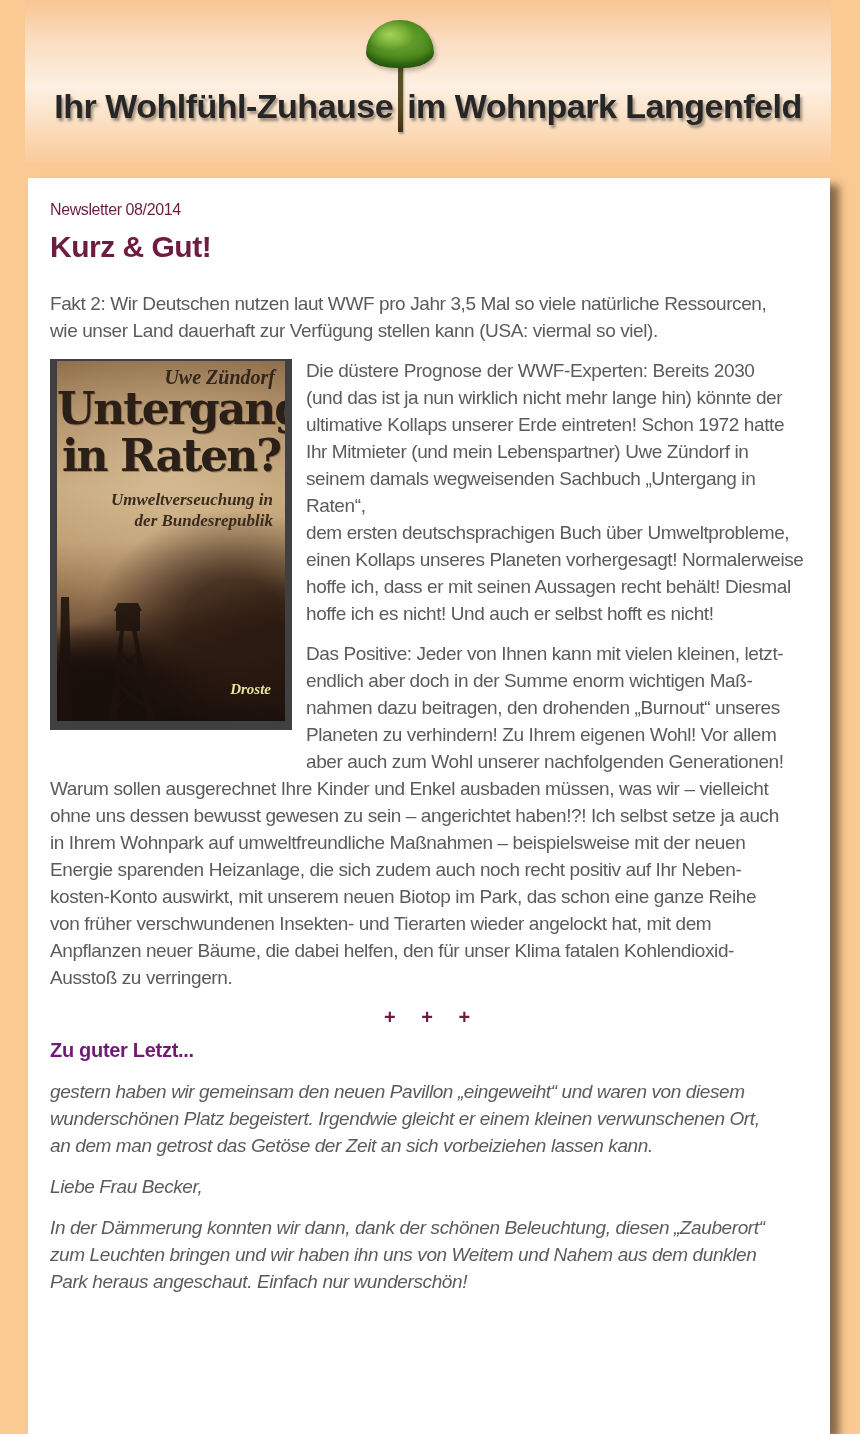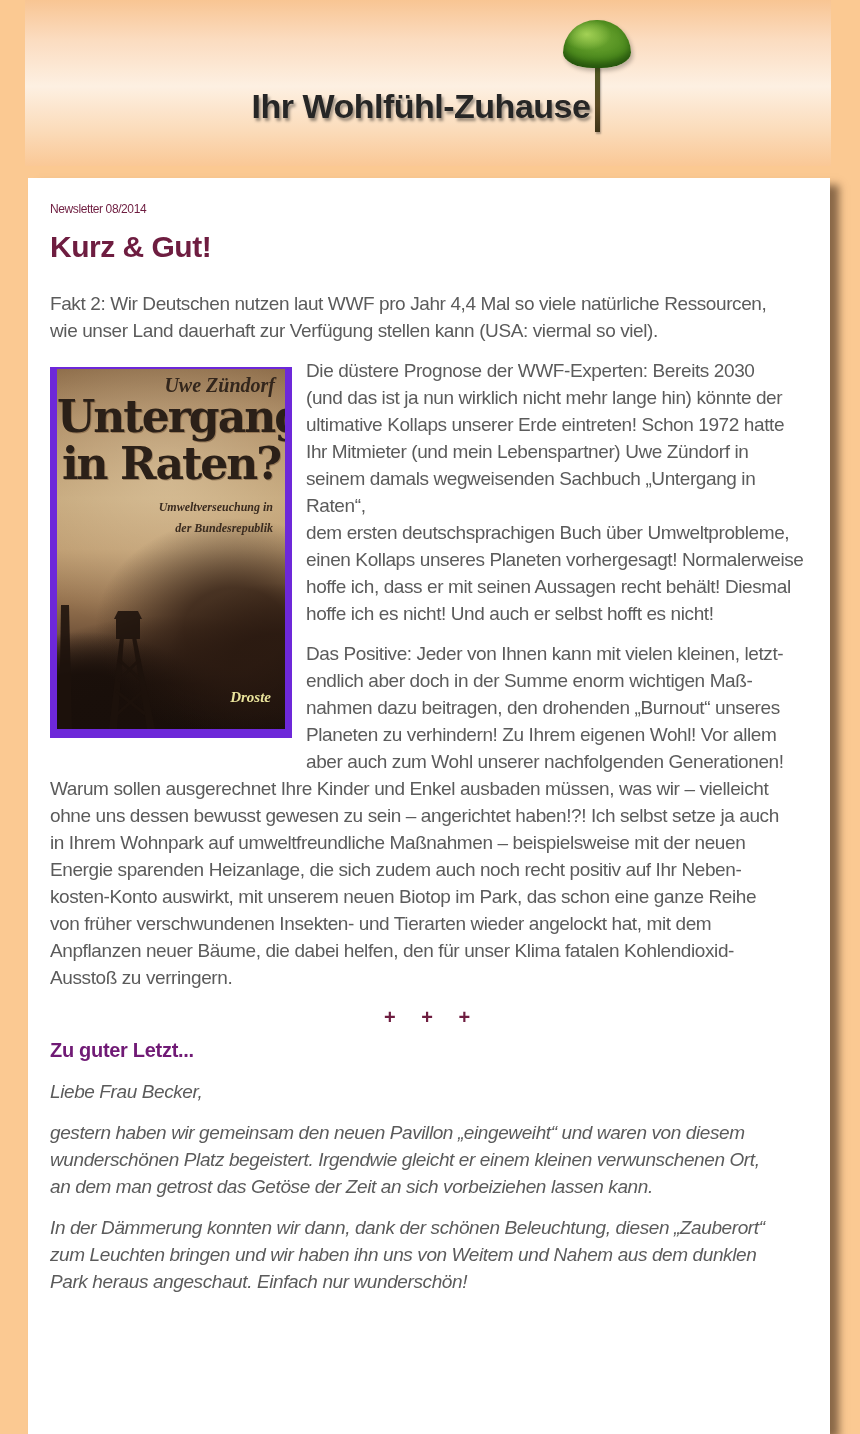--- a/index.html
+++ b/index.html
@@ -40,31 +40,31 @@
   
   .card{
     position:absolute;left:28px;top:178px;width:802px;min-height:1256px;
     background:#FFFFFF;
     box-shadow:10px 6px 8px -1px rgba(75,50,30,0.65);
     box-sizing:border-box;
     padding:16px 16px 30px 22px;
     color:#5B5B5B;
     font-size:19px;line-height:27px;letter-spacing:-0.4px;
   }
-  .issue{color:#6E1D40;font-size:12px;margin:2px 0 10px 0;}
+  .issue{color:#6E1D40;font-size:16px;margin:2px 0 10px 0;}
   h1.title{color:#6E1D40;font-size:30px;font-weight:600;letter-spacing:-0.5px;margin:0 0 30px 0;}
   p{margin:0 0 13px 0;white-space:pre-line;}
 
   
   .book{
     float:left;
     width:242px;
-    background:#6d28d9;
+    background:#404040;
     padding:2px 7px 9px 7px;
-    margin:10px 14px 21px 0;
+    margin:2px 14px 21px 0;
     box-sizing:border-box;
   }
   .cover{
     position:relative;width:228px;height:360px;overflow:hidden;
     background:
       radial-gradient(90% 45% at 78% 72%, rgba(46,28,18,.78) 25%, rgba(46,28,18,0) 68%),
       radial-gradient(70% 35% at 96% 84%, rgba(30,18,12,.92) 30%, rgba(30,18,12,0) 70%),
       radial-gradient(80% 32% at 12% 96%, rgba(25,15,10,.95) 35%, rgba(25,15,10,0) 72%),
       radial-gradient(130% 52% at 50% 108%, rgba(22,13,9,.96) 40%, rgba(22,13,9,0) 76%),
       radial-gradient(130% 70% at 48% 30%, rgba(255,238,205,.32) 0%, rgba(255,238,205,0) 62%),
@@ -78,21 +78,21 @@
   }
   .book-title{
     position:absolute;top:24px;left:0;right:0;text-align:center;
     font-family:"DejaVu Serif",serif;font-weight:bold;
     font-size:44px;line-height:47px;letter-spacing:-2px;color:#2B2018;
     white-space:pre-line;text-shadow:1px 1px 0 rgba(90,60,35,.4);
   }
   .book-subtitle{
     position:absolute;top:128px;right:12px;text-align:right;
     font-family:"Liberation Serif",serif;font-style:italic;font-weight:bold;
-    font-size:12px;line-height:21px;color:#3A2B1F;white-space:pre-line;letter-spacing:0;
+    font-size:17px;line-height:21px;color:#3A2B1F;white-space:pre-line;letter-spacing:0;
   }
   .book-publisher{
     position:absolute;bottom:18px;right:14px;
     font-family:"Liberation Serif",serif;font-style:italic;font-weight:bold;
     font-size:15px;color:#EAE49C;letter-spacing:0;
   }
 
   
   .separator{
     clear:none;text-align:center;color:#6E1D40;font-weight:bold;
@@ -107,29 +107,30 @@
 
 <div class="page">
 
   <div class="header-banner">
     <div class="brand">
       <span>Ihr Wohlfühl-Zuhause</span>
       <span class="tree">
         <span class="trunk"></span>
         <span class="canopy"></span>
       </span>
+      <span>im Wohnpark Langenfeld</span>
     </div>
   </div>
 
   <div class="card">
 
     <div class="issue">Newsletter 08/2014</div>
     <h1 class="title">Kurz &amp; Gut!</h1>
 
-    <p>Fakt 2: Wir Deutschen nutzen laut WWF pro Jahr 4,4 Mal so viele natürliche Ressourcen,
+    <p>Fakt 2: Wir Deutschen nutzen laut WWF pro Jahr 3,5 Mal so viele natürliche Ressourcen,
 wie unser Land dauerhaft zur Verfügung stellen kann (USA: viermal so viel).</p>
 
     <div class="book">
       <div class="cover">
         <svg width="228" height="360" viewBox="0 0 228 360">
           <g fill="#1D120C" opacity="0.88">
             <polygon points="2,360 4,236 12,236 15,360"></polygon>
             <polygon points="52,360 63,268 67,268 60,360"></polygon>
             <polygon points="90,360 75,268 79,268 98,360"></polygon>
             <rect x="59" y="250" width="24" height="20"></rect>
@@ -170,24 +171,24 @@
 kosten-Konto auswirkt, mit unserem neuen Biotop im Park, das schon eine ganze Reihe
 von früher verschwundenen Insekten- und Tierarten wieder angelockt hat, mit dem
 Anpflanzen neuer Bäume, die dabei helfen, den für unser Klima fatalen Kohlendioxid-
 Ausstoß zu verringern.</p>
 
     <div class="separator">+ + +</div>
 
     <h2 class="closing">Zu guter Letzt...</h2>
 
     <div class="letter">
-      <p>Liebe Frau Becker,</p>
       <p>gestern haben wir gemeinsam den neuen Pavillon „eingeweiht“ und waren von diesem
 wunderschönen Platz begeistert. Irgendwie gleicht er einem kleinen verwunschenen Ort,
 an dem man getrost das Getöse der Zeit an sich vorbeiziehen lassen kann.</p>
+      <p>Liebe Frau Becker,</p>
       <p>In der Dämmerung konnten wir dann, dank der schönen Beleuchtung, diesen „Zauberort“
 zum Leuchten bringen und wir haben ihn uns von Weitem und Nahem aus dem dunklen
 Park heraus angeschaut. Einfach nur wunderschön!</p>
 
     </div>
 
   </div>
 </div>
 
 </body></html>

